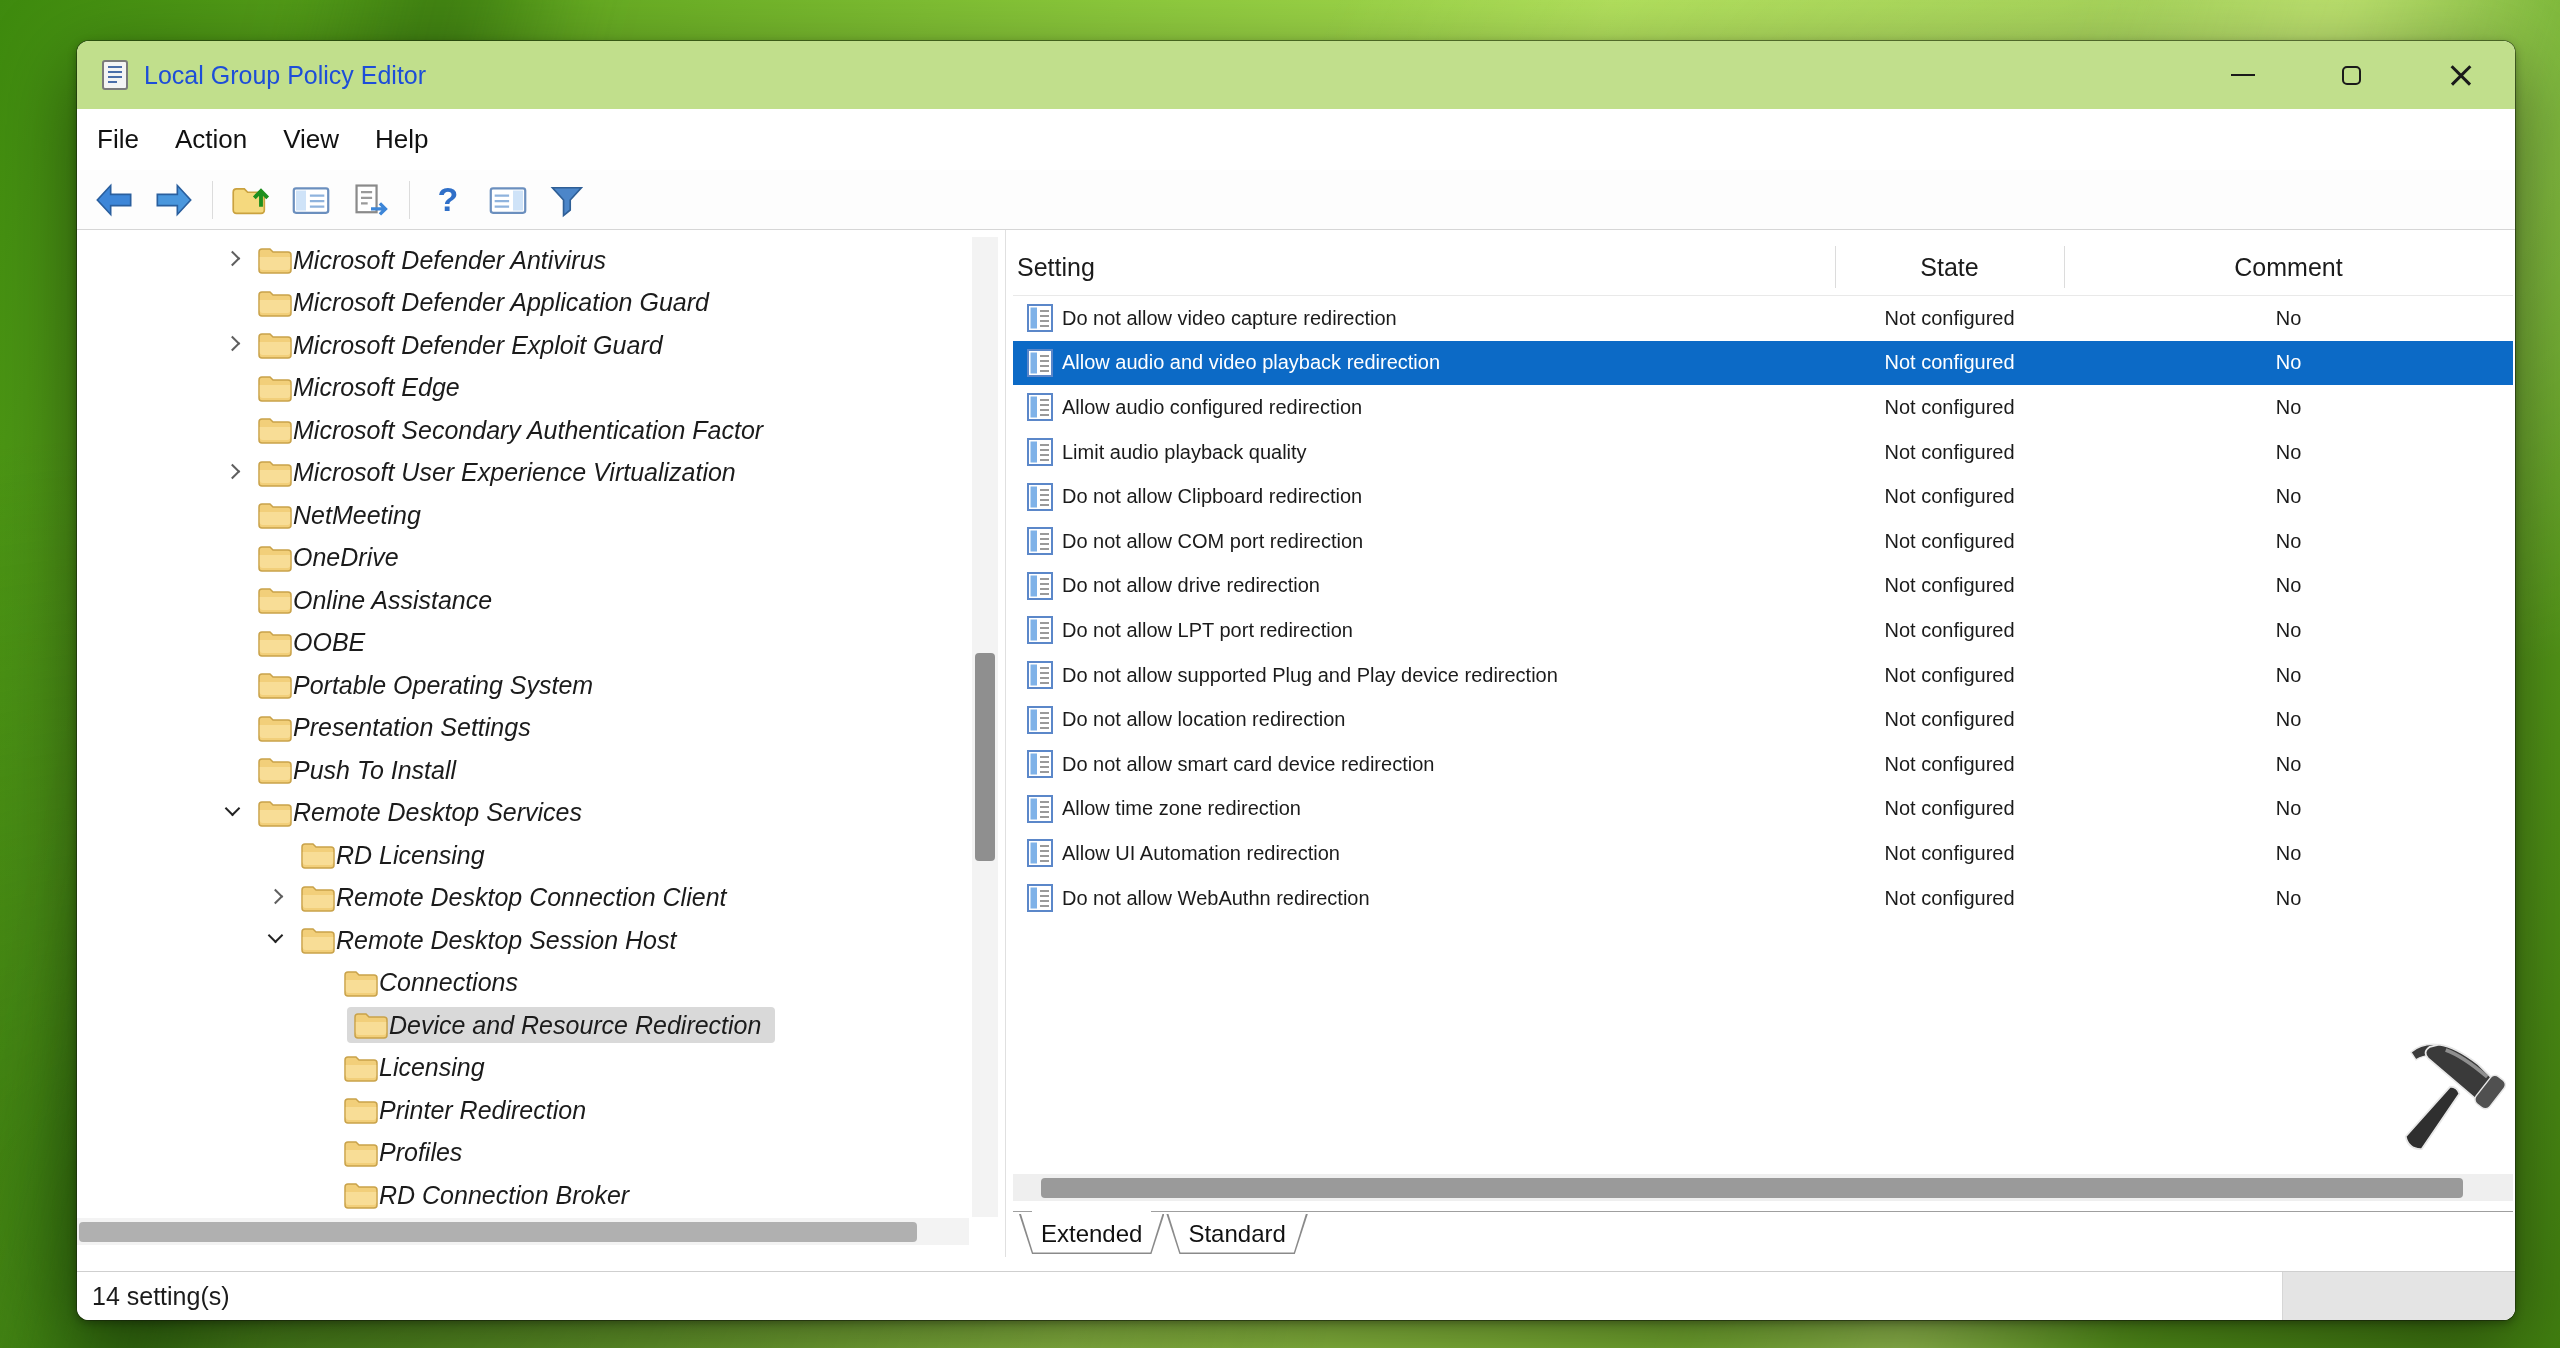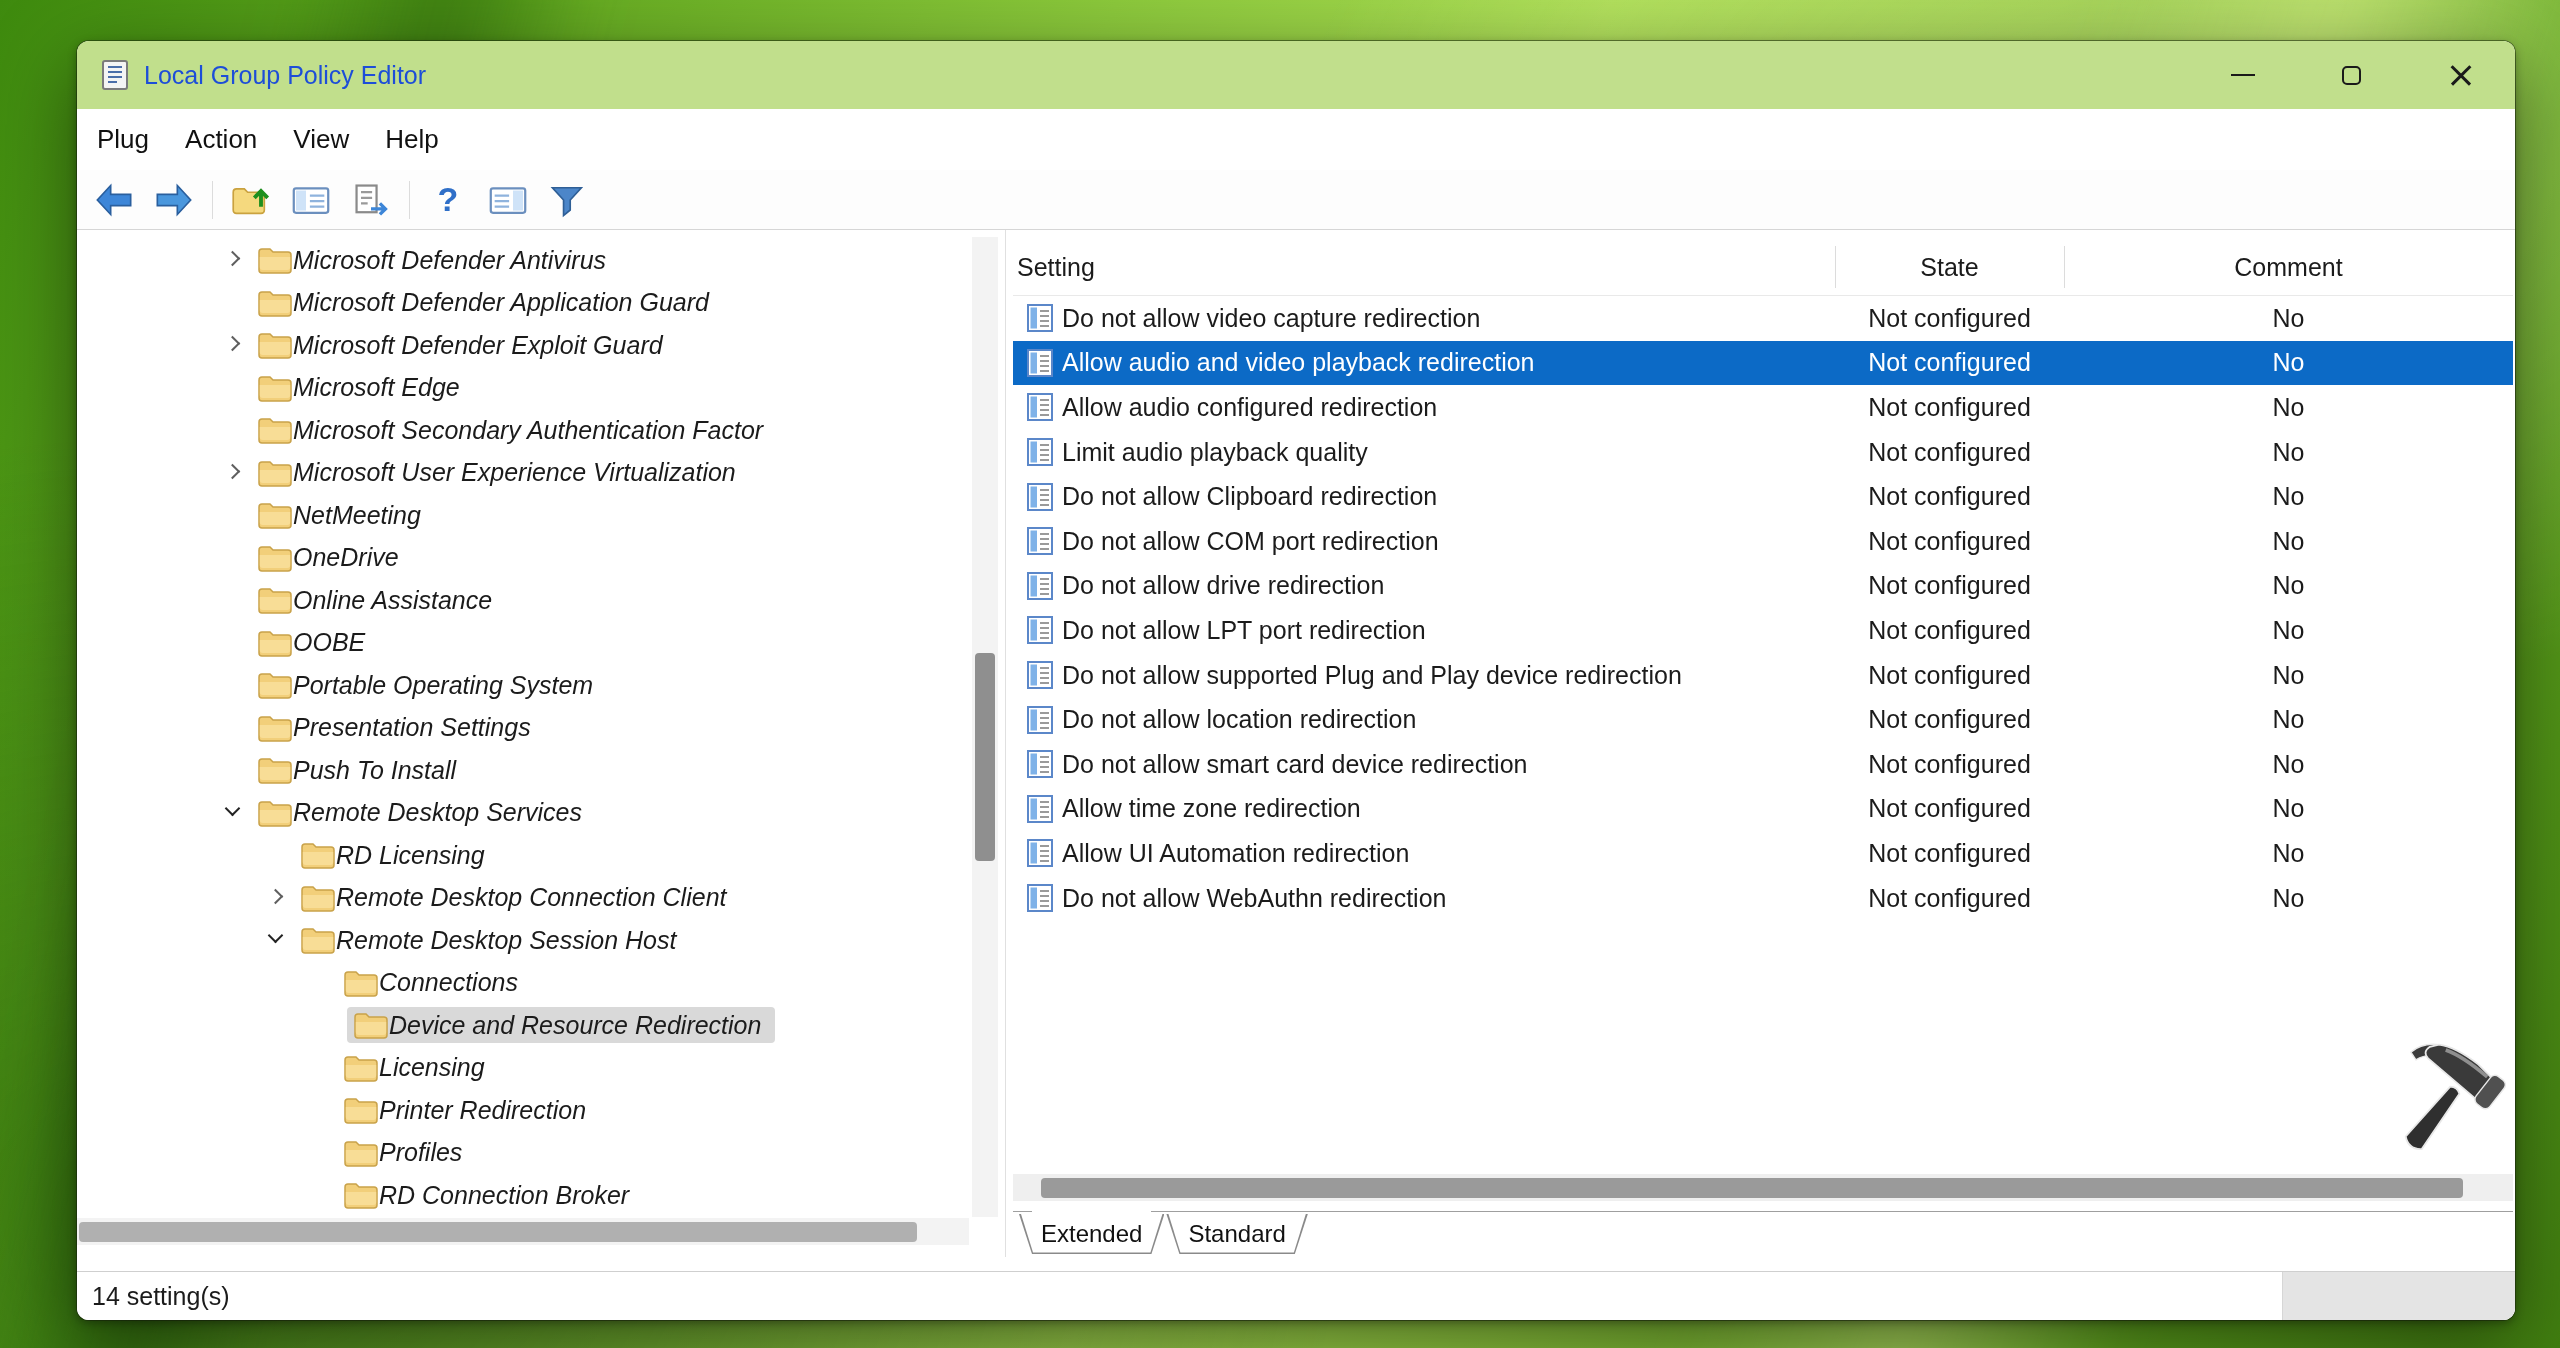--- a/index.html
+++ b/index.html
@@ -71,21 +71,21 @@
   .right-pane { position:absolute; left:936px; top:189px; right:2px; bottom:63px; background:#fff; }
   .list-header { position:absolute; left:0; right:0; top:9px; height:57px; border-bottom:1px solid #e9e9e9; font-size:25px; }
   .list-header .hc { position:absolute; top:0; height:57px; display:flex; align-items:center; }
   .h-setting { left:4px; }
   .h-state { left:822px; width:229px; justify-content:center; }
   .h-comment { left:1051px; width:449px; justify-content:center; }
   .col-sep { position:absolute; top:7px; bottom:7px; width:1px; background:#dcdcdc; }
   .cs1 { left:822px; } .cs2 { left:1051px; }
 
   .list-rows { position:absolute; left:0; right:0; top:66px; }
-  .list-row { position:relative; height:44.6px; font-size:25px; }
+  .list-row { position:relative; height:44.6px; font-size:20px; }
   .list-row[data-selected="true"] { background:var(--c-selection,#0c6ac6); color:#fff; }
   .row-icon { position:absolute; left:13px; top:50%; transform:translateY(-50%); width:28px; height:30px; display:flex; }
   .c-setting { position:absolute; left:49px; top:0; width:770px; height:44.6px; display:flex; align-items:center; white-space:nowrap; overflow:hidden; }
   .c-state { position:absolute; left:822px; top:0; width:229px; height:44.6px; display:flex; align-items:center; justify-content:center; }
   .c-comment { position:absolute; left:1051px; top:0; width:449px; height:44.6px; display:flex; align-items:center; justify-content:center; }
 
   .h-scroll-right { position:absolute; left:0; right:0; top:944px; height:27px; background:#efefef; }
   .h-thumb-right { position:absolute; left:28px; top:3.5px; width:1422px; height:20px; background:#9a9a9a; border-radius:4px; }
   .pane-line { position:absolute; left:0; right:0; top:981px; height:1px; background:#9f9f9f; }
 
@@ -131,21 +131,21 @@
         </div>
       <div class="ctl">
           <span class="g-x a"></span>
           <span class="g-x b"></span>
         </div>
     </div>
   </div>
 
   <div class="menubar">
 
-  <div class="menu-item">Plug</div>
+  <div class="menu-item">File</div>
       <div class="menu-item">Action</div>
       <div class="menu-item">View</div>
       <div class="menu-item">Help</div>
     </div>
 
   <div class="toolbar">
     <div class="tb-btn">
       <svg viewBox="0 0 36 32" width="40" height="36">
         <path d="M15 3 L3 16 L15 29 V21 H33 V11 H15 Z" fill="#3d86d8" stroke="#2a5f9e" stroke-width="1.5"></path>
       </svg>

